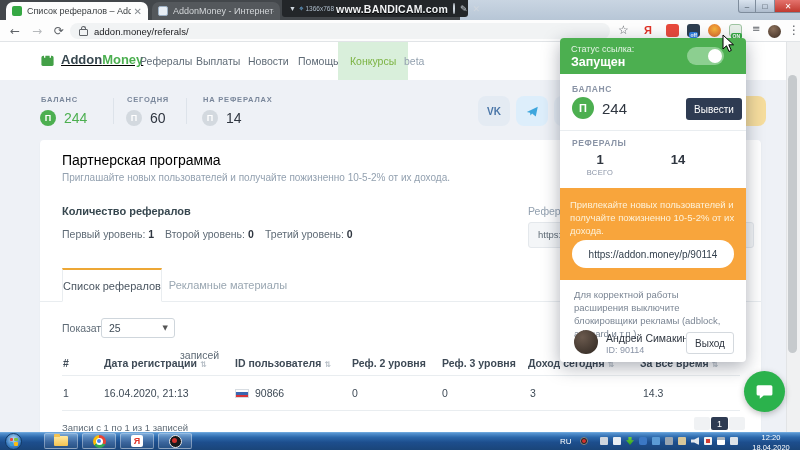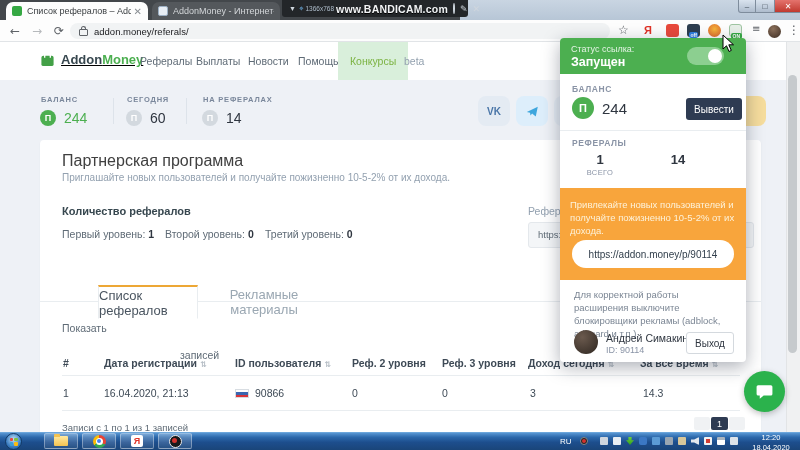--- a/index.html
+++ b/index.html
@@ -57,30 +57,30 @@
   .stat-label{font-size:7.5px;font-weight:bold;letter-spacing:.8px;color:#7a879b;}
   .pcoin{width:16px;height:16px;border-radius:50%;color:#fff;font-size:9px;font-weight:bold;
     display:flex;align-items:center;justify-content:center;}
   .pcoin.green{background:#4caf50;}
   .pcoin.gray{background:#d3d9df;}
   .stat-val{font-size:14px;color:#2f3640;margin-left:8px;}
   .stat-sep{width:1px;height:26px;background:#dde3ea;top:56px;}
   .share{top:54px;width:32px;height:30px;border-radius:8px;display:flex;align-items:center;justify-content:center;}
   
   .card{left:40px;top:98px;width:721px;height:334px;background:#fff;border-radius:4px;box-shadow:0 1px 2px rgba(40,60,90,.06);}
-  .h1{font-size:16px;color:#404040;}
+  .h1{font-size:14px;color:#000000;}
   .sub{font-size:10px;color:#93a1b0;}
   .lbl-b{font-size:11px;font-weight:bold;color:#37474f;}
   .lvl{font-size:10.5px;color:#5f6b76;}
   .lvl b{color:#2f3640;}
   .ref-label{font-size:10.5px;color:#93a1b0;white-space:nowrap;}
   .ref-input{width:226px;height:26px;background:#f4f6f8;border:1px solid #e4e8ec;border-radius:3px;box-sizing:border-box;
     font-size:9.5px;color:#5f6b76;line-height:24px;padding:0 9px;white-space:nowrap;overflow:hidden;}
   .tabbar-line{left:40px;top:259px;width:721px;height:1px;background:#e9edf0;}
-  .ctab{top:243px;height:34px;box-sizing:border-box;font-size:13px;display:flex;align-items:center;justify-content:center;margin-left:36px;}
+  .ctab{top:226px;height:34px;box-sizing:border-box;font-size:11px;display:flex;align-items:center;justify-content:center;}
   .ctab.on{left:62px;width:100px;background:#fff;border:1px solid #e9edf0;border-top:2px solid #eda735;border-bottom:1px solid #fff;color:#4a5560;z-index:2;}
   .ctab.off{left:164px;width:128px;color:#9aa7b2;text-align:center;}
   .small{font-size:10.5px;color:#5f6b76;}
   .select{width:74px;height:20px;border:1px solid #cfd6dc;border-radius:3px;background:#fff;box-sizing:border-box;
     font-size:10.5px;color:#3e4a56;line-height:18px;padding:0 7px;position:relative;}
   .select .car{position:absolute;right:6px;top:0;font-size:7px;color:#555;line-height:18px;font-family:"DejaVu Sans",sans-serif;}
   .th{top:315px;font-size:10.5px;font-weight:bold;color:#3e4a56;white-space:nowrap;}
   .sort{font-size:8px;color:#b4bcc4;font-family:"DejaVu Sans",sans-serif;margin-left:3px;}
   .td{top:345px;font-size:10.5px;color:#3e4a56;white-space:nowrap;}
   .hline{height:1px;background:#e9edf0;}
@@ -260,20 +260,23 @@
 
     <div class="abs tabbar-line"></div>
     <div class="abs ctab on">
         <span>Список рефералов</span>
       </div>
     <div class="abs ctab off">
         <span>Рекламные материалы</span>
       </div>
 
     <span class="abs small" style="left:62px;top:280px;">Показать</span>
+    <div class="abs select" style="left:101px;top:276px;">
+      <span>25</span><span class="car">▼</span>
+    </div>
     <span class="abs small" style="left:180px;top:280px;margin-top:27px;">записей</span>
 
     <span class="abs th" style="left:63px;">#</span>
     <span class="abs th" style="left:104px;"><span>Дата регистрации</span><span class="sort">⇅</span></span>
     <span class="abs th" style="left:235px;"><span>ID пользователя</span><span class="sort">⇅</span></span>
     <span class="abs th" style="left:352px;">Реф. 2 уровня</span>
     <span class="abs th" style="left:442px;">Реф. 3 уровня</span>
     <span class="abs th" style="left:528px;"><span>Доход сегодня</span><span class="sort">⇅</span></span>
     <span class="abs th" style="left:640px;"><span>За все время</span><span class="sort">⇅</span></span>
     <div class="abs hline" style="left:62px;top:333px;width:678px;"></div>

